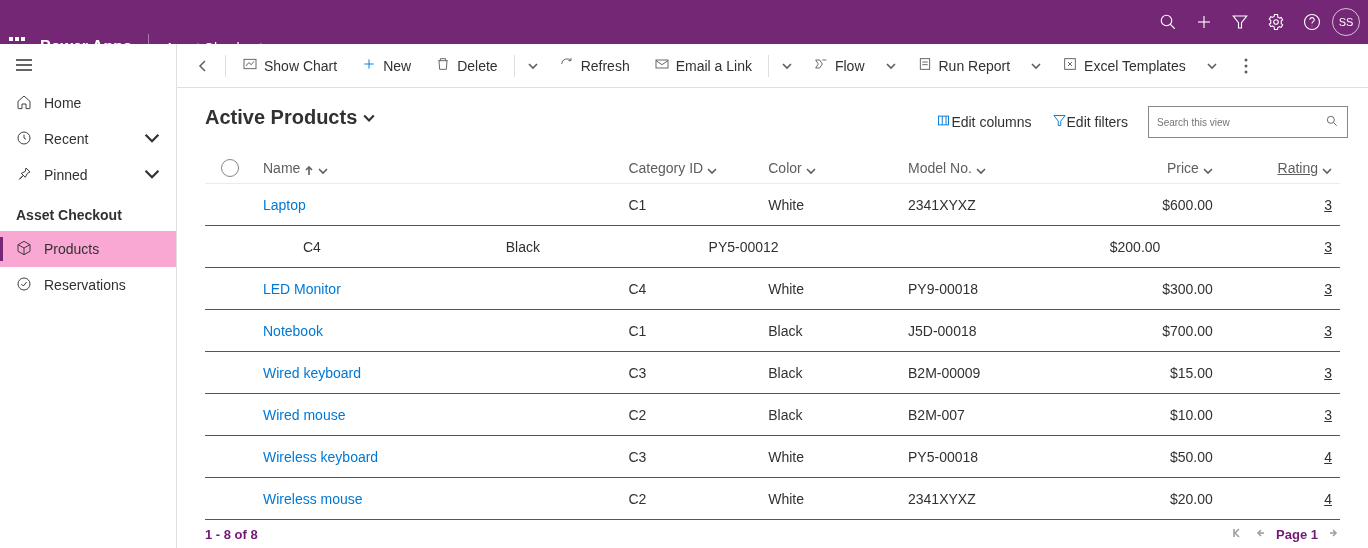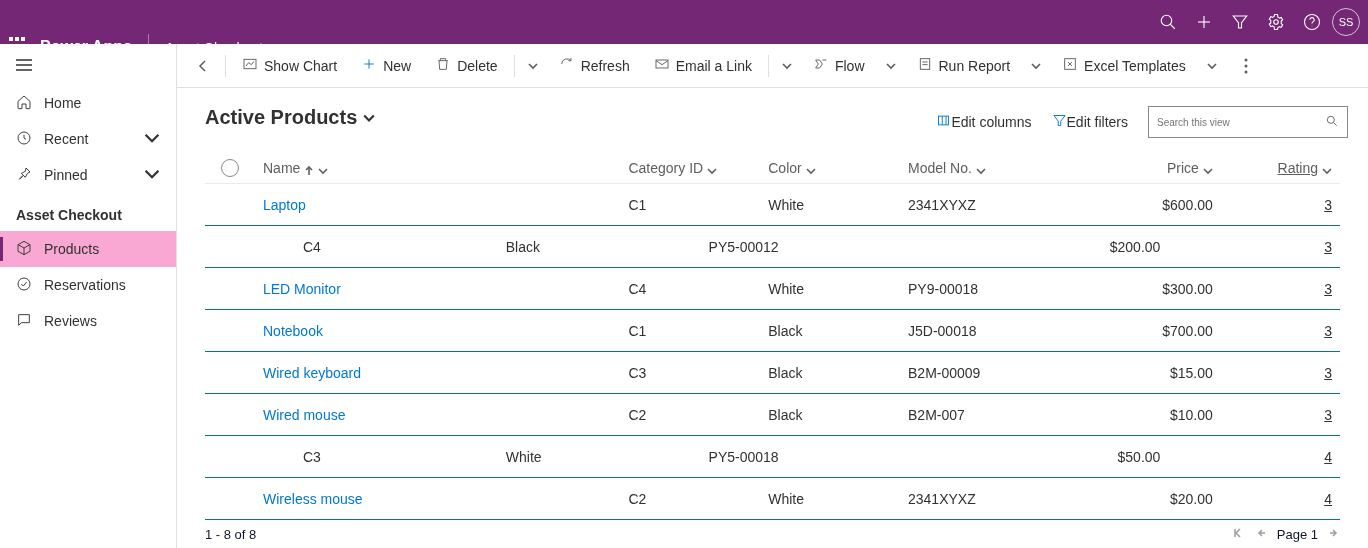--- a/index.html
+++ b/index.html
@@ -69,21 +69,21 @@
 .col-rating { flex: 1; justify-content:flex-end;text-decoration:underline; }
 .thead .tcell { cursor:pointer; font-weight:400; }
 .sortchev { width:10px; height:10px; }
 .sortchev svg { width:10px; height:10px; stroke:#605e5c; fill:none; stroke-width:1.6; }
 .ring { width:18px; height:18px; border:1px solid #8a8886; border-radius:50%; }
 
 .trow { display:flex; align-items:center; height: 42px; border-bottom:1px solid #0f766e; }
 .trow .col-name span { color:#0078d4; cursor:pointer; }
 
 
-.footer { height: 28px; padding: 0 28px; display:flex; align-items:center; font-size:13px; color:#0f172a; }
+.footer { height: 28px; padding: 0 28px; display:flex; align-items:center; font-size:13px; color:#701a75;font-weight:bold; }
 .footer-right { margin-left:auto; display:flex; align-items:center; gap:10px; }
 .footer-right svg { width:12px; height:12px; stroke:#a19f9d; fill:none; stroke-width:1.6; }
 
 </style>
 </head>
 <body>
 
 <div class="header">
   <div class="header-left">
     <div class="waffle">
@@ -181,26 +181,20 @@
           </svg></span>
       <span>Products</span>
     </div>
     <div class="sb-item">
       <span><svg viewBox="0 0 24 24">
             <circle cx="12" cy="12" r="9"></circle>
             <polyline points="8 12 11 15 16 9"></polyline>
           </svg></span>
       <span>Reservations</span>
     </div>
-    <div class="sb-item">
-      <span><svg viewBox="0 0 24 24">
-            <path d="M4 4h16v12H8l-4 4z"></path>
-          </svg></span>
-      <span>Reviews</span>
-    </div>
   </div>
 
   <div class="content">
 
     <div class="cmdbar">
       <div class="cmd-back">
           <svg width="16" height="16" viewBox="0 0 16 16" stroke="#605e5c" fill="none" stroke-width="1.5">
             <polyline points="10 3 5 8 10 13"></polyline>
           </svg>
         </div>
@@ -437,20 +431,23 @@
               <span>Wired mouse</span>
             </div>
             <div class="tcell col-cat">C2</div>
             <div class="tcell col-color">Black</div>
             <div class="tcell col-model">B2M-007</div>
             <div class="tcell col-price">$10.00</div>
             <div class="tcell col-rating">3</div>
           </div>
           <div class="trow">
             <div class="tcell col-check"></div>
+            <div class="tcell col-name">
+              <span>Wireless keyboard</span>
+            </div>
             <div class="tcell col-cat">C3</div>
             <div class="tcell col-color">White</div>
             <div class="tcell col-model">PY5-00018</div>
             <div class="tcell col-price">$50.00</div>
             <div class="tcell col-rating">4</div>
           </div>
           <div class="trow">
             <div class="tcell col-check"></div>
             <div class="tcell col-name">
               <span>Wireless mouse</span>

